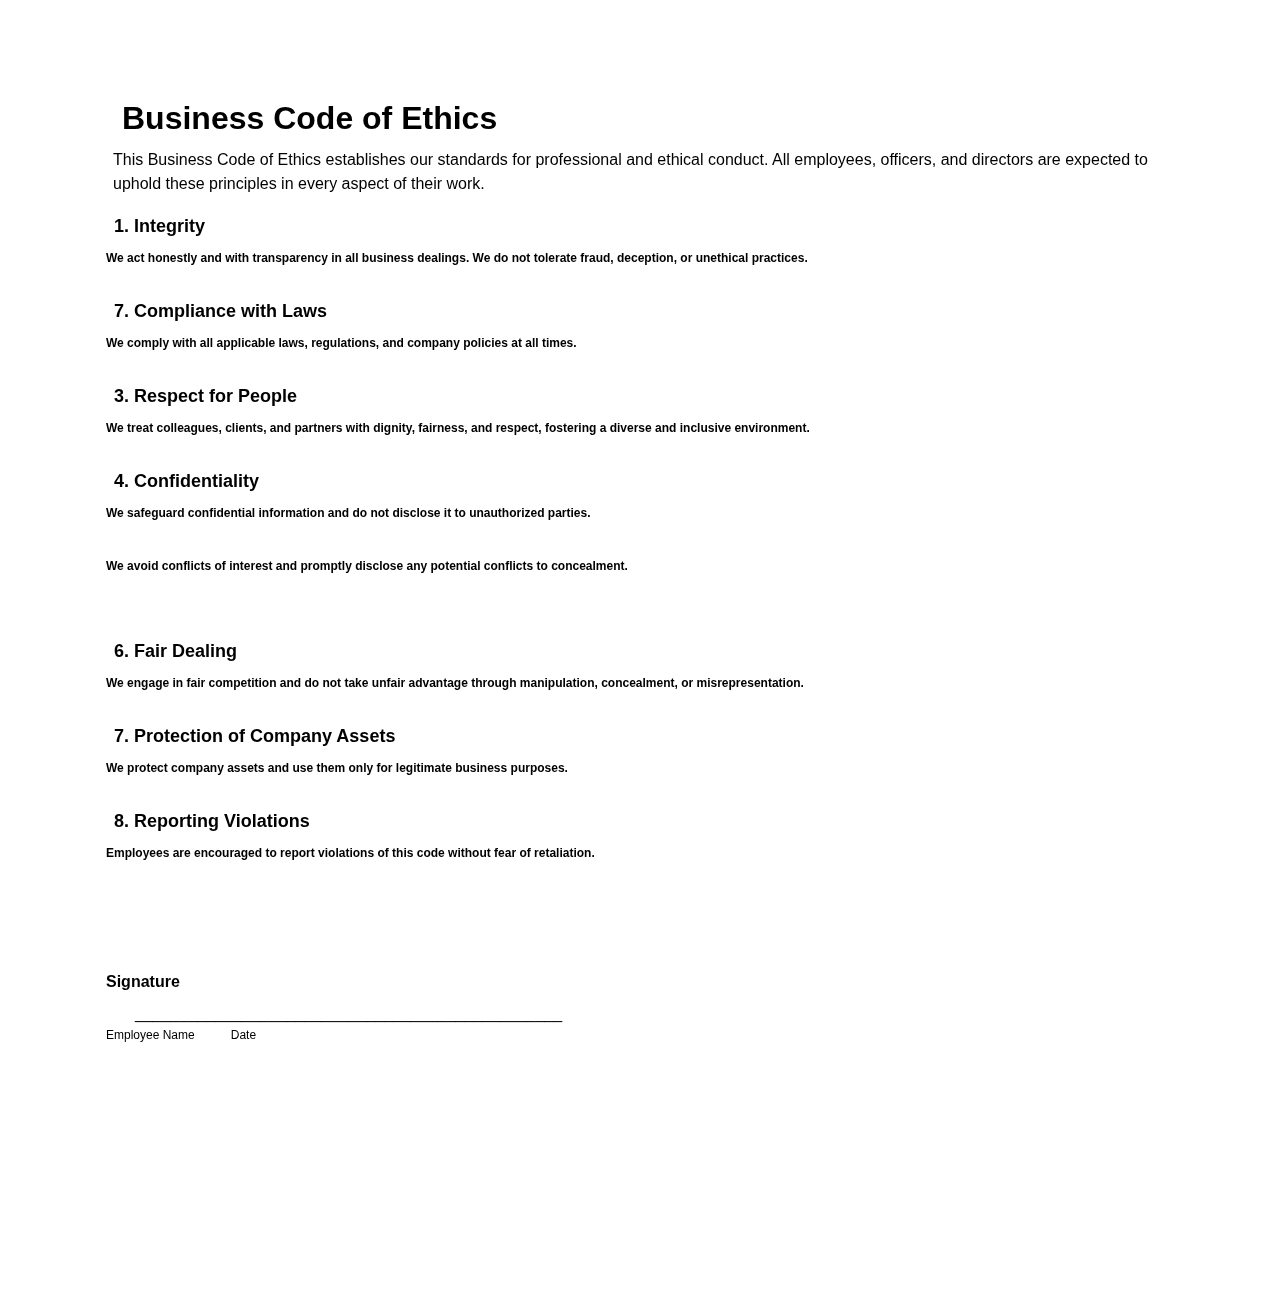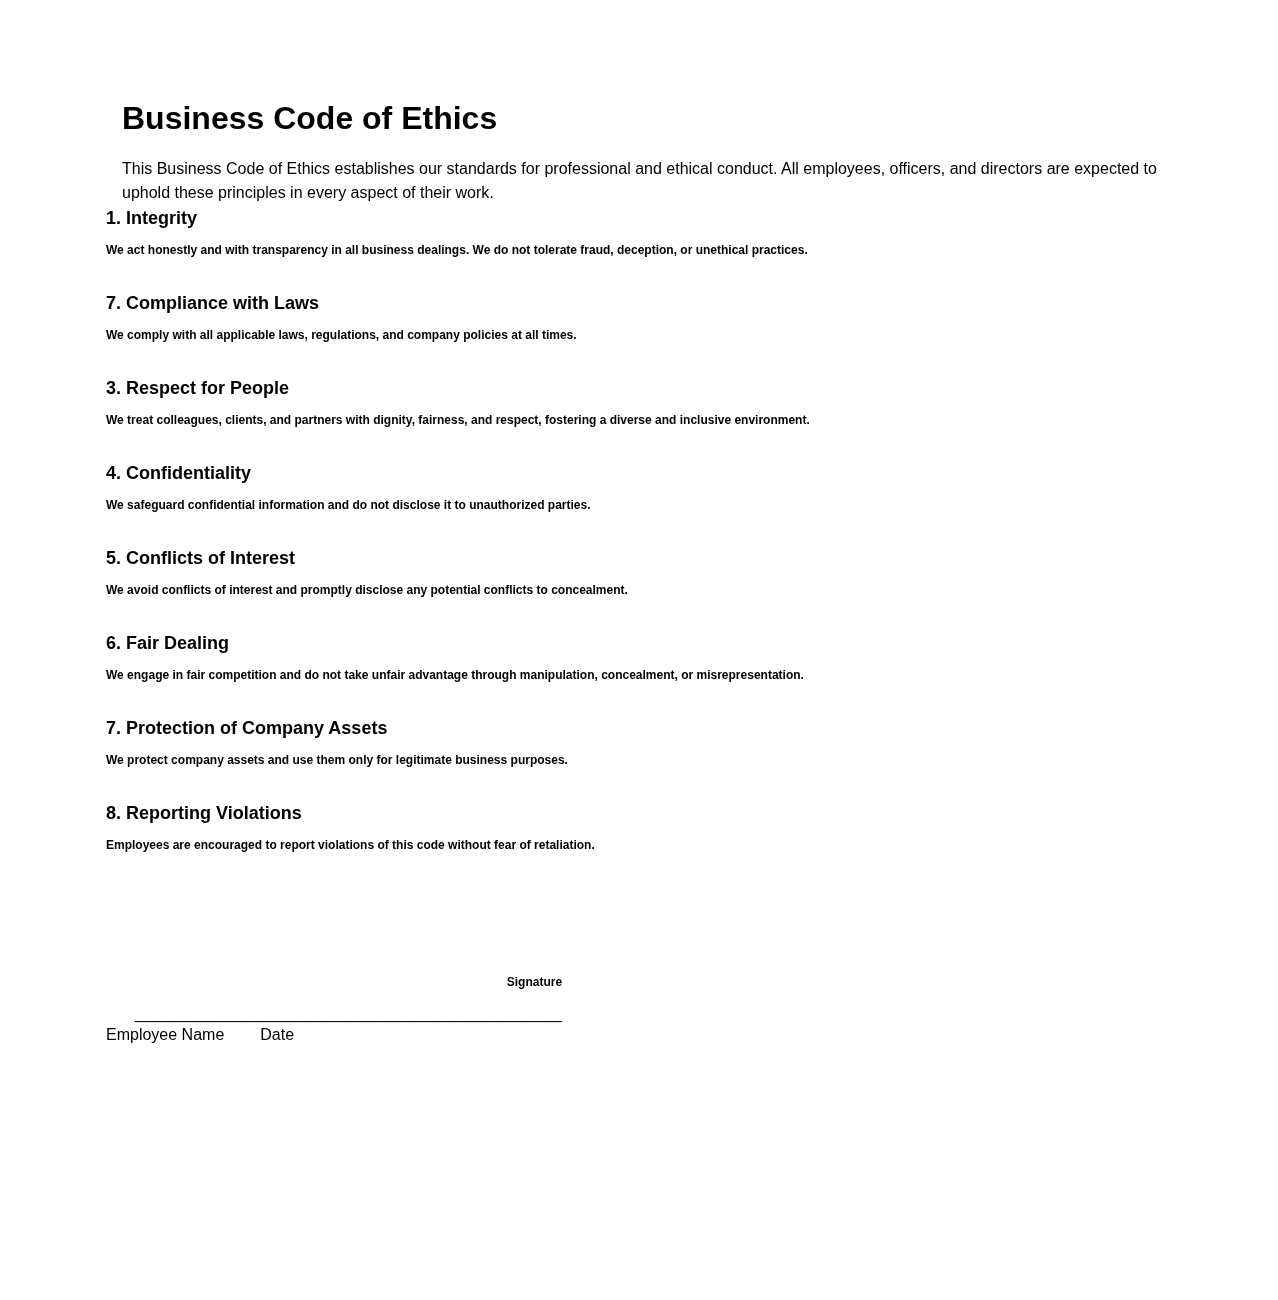--- a/index.html
+++ b/index.html
@@ -1,26 +1,26 @@
 <!DOCTYPE html>
 <html><head>
 <meta charset="utf-8">
 <style>
   html, body { margin: 0; padding: 0; background: #ffffff; }
   body { width: 1278px; height: 1300px; font-family: "Liberation Sans", sans-serif; color: #000; }
   .page { position: absolute; left: 106px; top: 0; width: 1060px; }
   h1 { position: absolute; top: 82px; left: 0; margin: 16px; font-size: 32px; font-weight: bold; line-height: 40px; white-space: nowrap; }
-  .intro { position: absolute; top: 141px; left: 0; width: 1060px; margin: 16px; font-size: 16px; line-height: 24px; }
+  .intro { position: absolute; top: 141px; left: 0; width: 1060px; margin: 7px; font-size: 16px; line-height: 24px; }
   .section { position: absolute; left: 0; width: 1060px; }
-  .section h2 { margin: 0; font-size: 18px; font-weight: bold; line-height: 24px; }
+  .section h2 { margin: 8px; font-size: 18px; font-weight: bold; line-height: 24px; }
   .section p { margin: 8px 0 0 0; font-size: 12px; line-height: 24px; font-weight: bold; }
   .sig { position: absolute; left: 0; top: 970px; }
-  .sig h2 { margin: 0; font-size: 12px; font-weight: bold; line-height: 24px; text-align: right; }
+  .sig h2 { margin: 0; font-size: 16px; font-weight: bold; line-height: 24px; }
   .sigline { margin-top: 10px; font-size: 16px; line-height: 20px; letter-spacing: 0; white-space: nowrap; margin-left: 29px; }
-  .siglabels { font-size: 16px; line-height: 22px; white-space: nowrap; }
+  .siglabels { font-size: 12px; line-height: 22px; white-space: nowrap; }
   .siglabels span.date { margin-left: 36px; }
 </style>
 </head>
 <body>
 
 <div class="page">
   <h1>Business Code of Ethics</h1>
   <p class="intro">This Business Code of Ethics establishes our standards for professional and ethical conduct. All employees, officers, and directors are expected to uphold these principles in every aspect of their work.</p>
 
   <div class="section" style="top:206px">
@@ -33,21 +33,20 @@
   </div>
   <div class="section" style="top:376px">
     <h2>3. Respect for People</h2>
     <p>We treat colleagues, clients, and partners with dignity, fairness, and respect, fostering a diverse and inclusive environment.</p>
   </div>
   <div class="section" style="top:461px">
     <h2>4. Confidentiality</h2>
     <p>We safeguard confidential information and do not disclose it to unauthorized parties.</p>
   </div>
   <div class="section" style="top:546px">
-    <h2>5. Conflicts of Interest</h2>
     <p>We avoid conflicts of interest and promptly disclose any potential conflicts to concealment.</p>
   </div>
   <div class="section" style="top:631px">
     <h2>6. Fair Dealing</h2>
     <p>We engage in fair competition and do not take unfair advantage through manipulation, concealment, or misrepresentation.</p>
   </div>
   <div class="section" style="top:716px">
     <h2>7. Protection of Company Assets</h2>
     <p>We protect company assets and use them only for legitimate business purposes.</p>
   </div>

